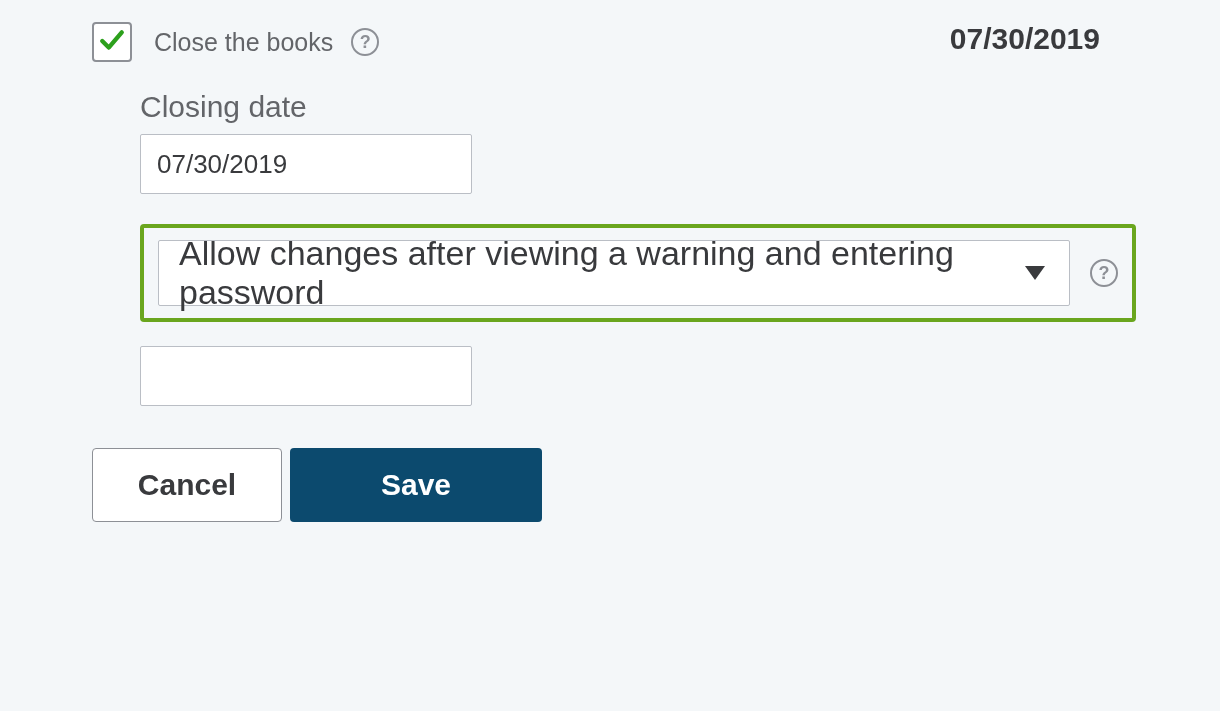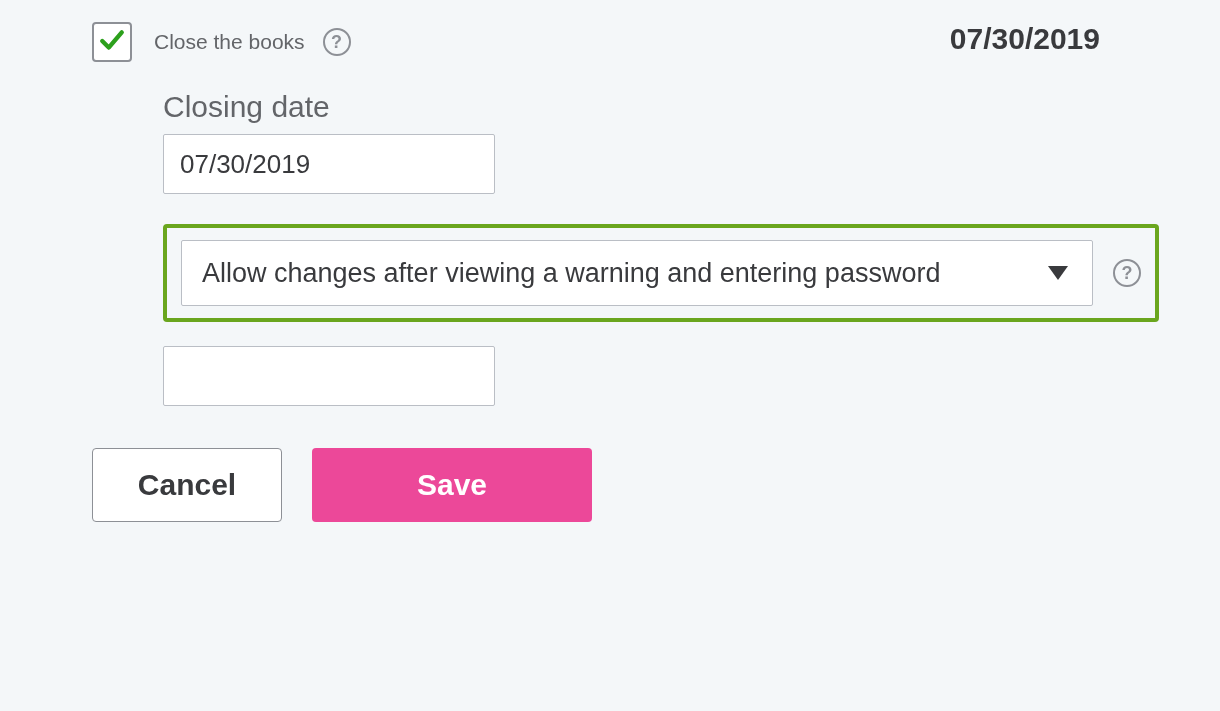--- a/index.html
+++ b/index.html
@@ -27,21 +27,21 @@
       border-radius: 4px;
       background: #fff;
       display: flex;
       align-items: center;
       justify-content: center;
       margin-right: 22px;
       cursor: pointer;
     }
     .checkbox svg { width: 26px; height: 26px; }
     .close-label {
-      font-size: 21px;
+      font-size: 25px;
       color: #636569;
       margin-right: 18px;
     }
     .help-circle {
       width: 28px;
       height: 28px;
       border: 2px solid #8d9096;
       border-radius: 50%;
       display: flex;
       align-items: center;
@@ -53,21 +53,21 @@
     }
     .date-display {
       position: absolute;
       top: 22px;
       right: 120px;
       font-size: 30px;
       font-weight: 700;
       color: #393a3d;
     }
     .indent {
-      margin-left: 71px;
+      margin-left: 48px;
     }
     .field-label {
       font-size: 30px;
       color: #636569;
       margin-bottom: 10px;
     }
     .text-input {
       width: 332px;
       height: 60px;
       border: 1px solid #babec5;
@@ -89,21 +89,21 @@
     }
     .select {
       flex: 1;
       height: 66px;
       border: 1px solid #babec5;
       border-radius: 2px;
       background: #fff;
       display: flex;
       align-items: center;
       padding: 0 20px;
-      font-size: 27px;
+      font-size: 34px;
       color: #393a3d;
       position: relative;
       cursor: pointer;
     }
     .select-caret {
       position: absolute;
       right: 24px;
       top: 50%;
       transform: translateY(-50%);
     }
@@ -125,25 +125,24 @@
       justify-content: center;
       cursor: pointer;
     }
     .btn-cancel {
       width: 190px;
       background: #fff;
       color: #393a3d;
       border: 1px solid #8d9096;
     }
     .btn-save {
-      width: 280px;
-      background: #ec4899;
+      width: 252px;
+      background: #0c4a6e;
       color: #fff;
       border: none;
-      margin-left: 22px;
     }
     .ml { margin-left: 20px; }
   </style>
 </head>
 <body>
 
 <div class="container">
   <div class="top-row">
     <div class="checkbox">
       <span>

